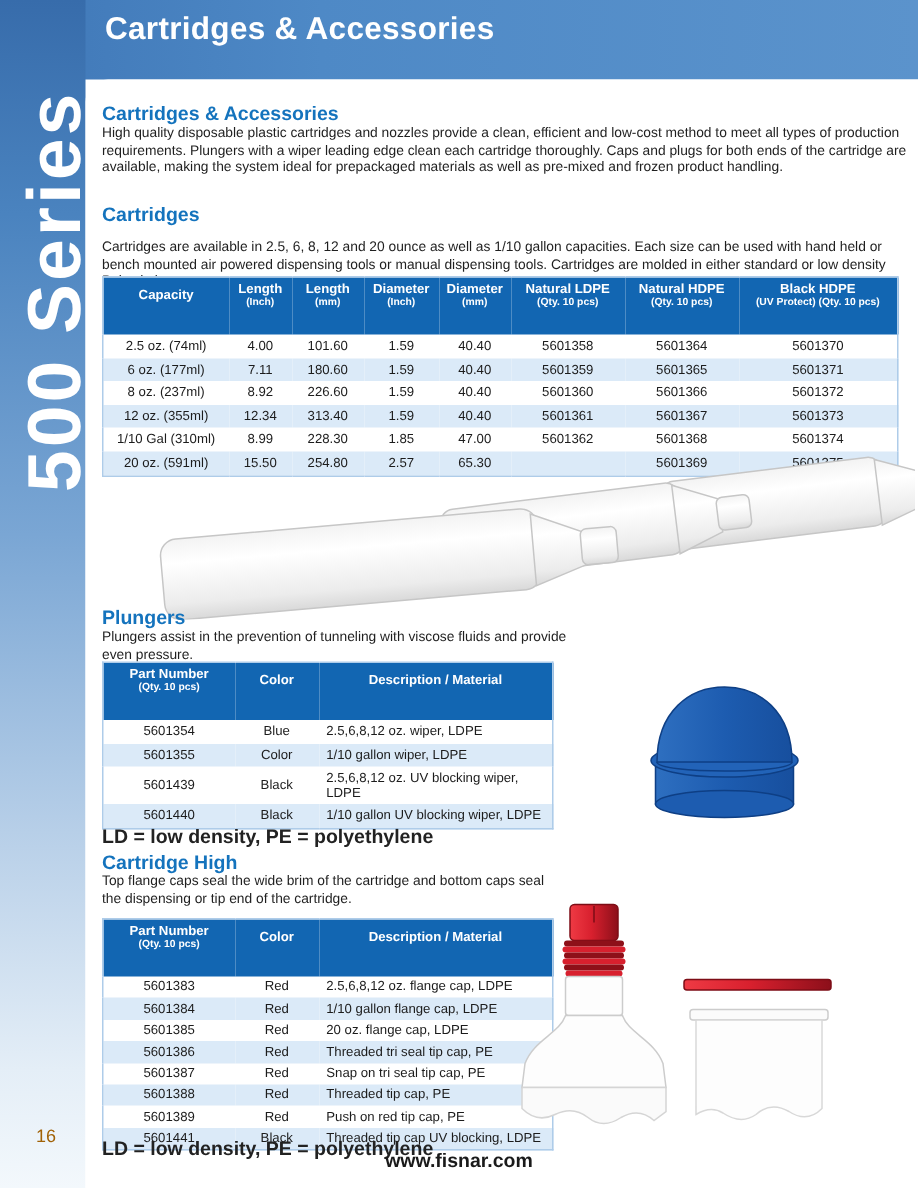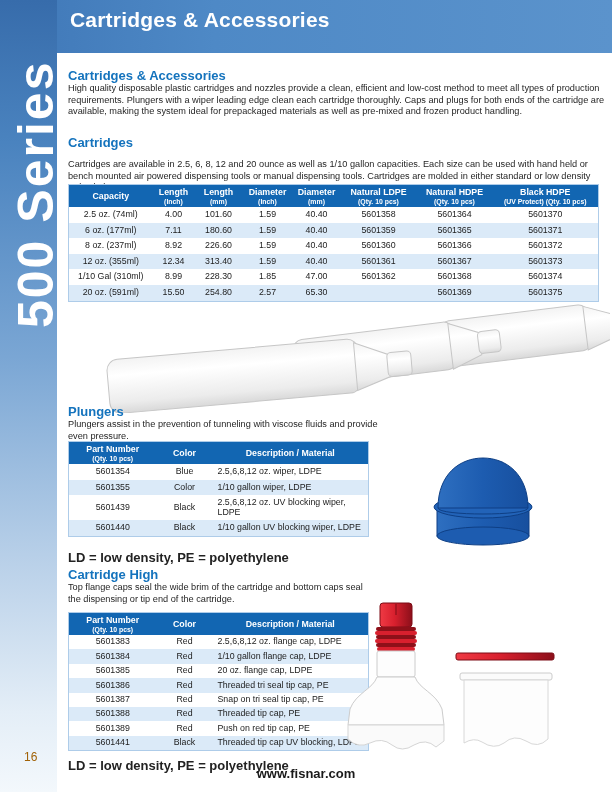--- a/index.html
+++ b/index.html
@@ -43,21 +43,21 @@
   }
   .body-text {
     position:absolute; left:11px; width:538px;
     font-size:9.2px; line-height:11.6px; color:#1f1f1f;
   }
   
   table { border-collapse:collapse; table-layout:fixed; position:absolute; left:11px;
           border:1px solid #aecce9; background:#ffffff; }
   th {
     background:#1266b2; color:#ffffff; font-weight:bold;
-    padding:3px 1px 2px 1px; vertical-align:middle;
+    padding:3px 1px 18px 1px; vertical-align:middle;
   }
   .th-main { font-size:8.8px; line-height:9.5px; }
   .th-sub  { font-size:6.9px; line-height:7.6px; font-weight:bold; }
   td {
     font-size:8.8px; color:#1c1c1c; text-align:center;
     padding:3px 2px; line-height:9.6px;
   }
   tbody tr:nth-child(even) { background:#dbeaf8; }
   .main-table { top:131px; width:530px; }
   .small-table { width:300px; }

